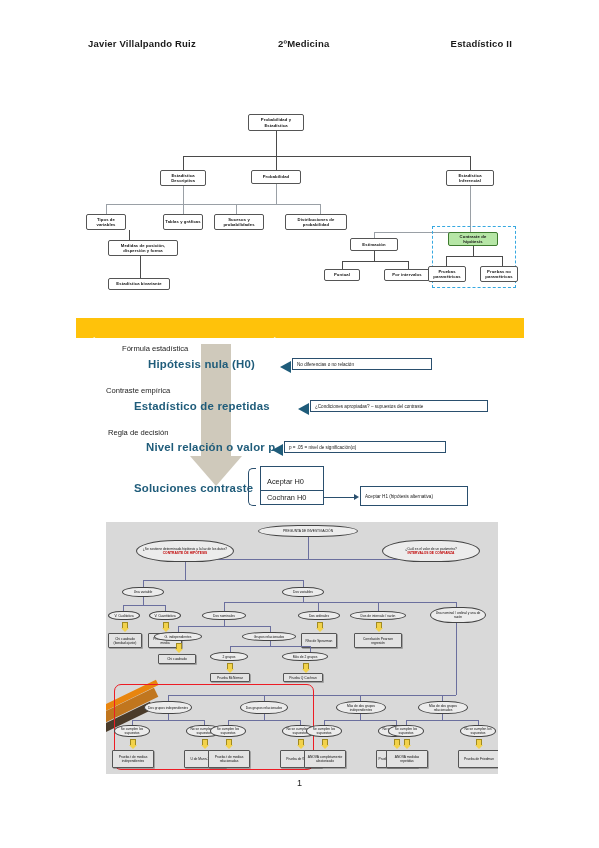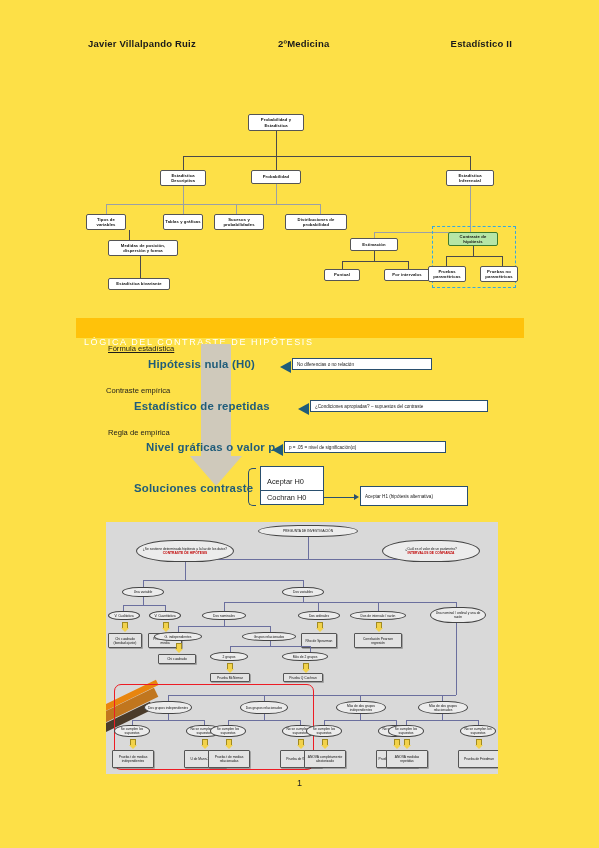--- a/index.html
+++ b/index.html
@@ -1,18 +1,18 @@
 <!DOCTYPE html>
 <html><head>
 <meta charset="utf-8">
 <style>
   html,body{margin:0;padding:0;background:#8a8a8a;}
   body{font-family:"Liberation Sans", sans-serif;}
   .page{
-    position:relative;width:599px;height:848px;background:#fde047;overflow:hidden;
+    position:relative;width:599px;height:848px;background:#ffffff;overflow:hidden;
     margin:0 auto;
   }
   
   .hdr{position:absolute;left:88px;top:38px;width:424px;height:16px;}
   .hdr span{position:absolute;font-size:9.5px;font-weight:bold;color:#1a1a1a;letter-spacing:.2px;white-space:nowrap;}
   .hdr .h1{left:0;}
   .hdr .h2{left:190px;}
   .hdr .h3{right:0;}
 
   .title{position:absolute;left:88px;top:76px;width:424px;text-align:center;
@@ -147,32 +147,32 @@
     <span>LÓGICA DEL CONTRASTE DE HIPÓTESIS</span>
   </div>
 
   <div class="logic">
 
     <div class="bigarrow">
       <div class="shaft"></div>
         <div class="head"></div>
     </div>
 
-    <div class="lbl-small" style="left:32px;top:4px;text-decoration:underline;">Fórmula estadística</div>
+    <div class="lbl-small" style="left:46px;top:4px;">Fórmula estadística</div>
     <div class="lbl-big" style="left:72px;top:18px;">Hipótesis nula (H0)</div>
     <div class="tri" style="left:204px;top:21px;"></div>
     <div class="rbox" style="left:216px;top:18px;width:140px;height:12px;">No diferencias o no relación</div>
 
     <div class="lbl-small" style="left:30px;top:46px;">Contraste empírica</div>
     <div class="lbl-big" style="left:58px;top:60px;">Estadístico de repetidas</div>
     <div class="tri" style="left:222px;top:63px;"></div>
     <div class="rbox" style="left:234px;top:60px;width:178px;height:12px;">¿Condiciones apropiadas? – supuestos del contraste</div>
 
-    <div class="lbl-small" style="left:32px;top:88px;">Regla de empírica</div>
-    <div class="lbl-big" style="left:70px;top:101px;">Nivel gráficas o valor p</div>
+    <div class="lbl-small" style="left:32px;top:88px;">Regla de decisión</div>
+    <div class="lbl-big" style="left:70px;top:101px;">Nivel relación o valor p</div>
     <div class="tri" style="left:196px;top:104px;"></div>
     <div class="rbox" style="left:208px;top:101px;width:162px;height:12px;">p = .05 = nivel de significación(α)</div>
 
     <div class="lbl-big" style="left:58px;top:142px;">Soluciones contraste</div>
     <div class="brace" style="left:172px;top:128px;width:8px;height:38px;"></div>
     <div class="sbox" style="left:184px;top:126px;width:64px;height:30px;">Aceptar H0</div>
     <div class="sbox" style="left:184px;top:150px;width:64px;height:15px;">Cochran H0</div>
     <div class="cnn" style="left:248px;top:157px;width:32px;"></div>
     <div class="arrowsm" style="left:278px;top:154px;"></div>
     <div class="rbox" style="left:284px;top:146px;width:108px;height:20px;">Aceptar H1 (hipótesis alternativa)</div>

